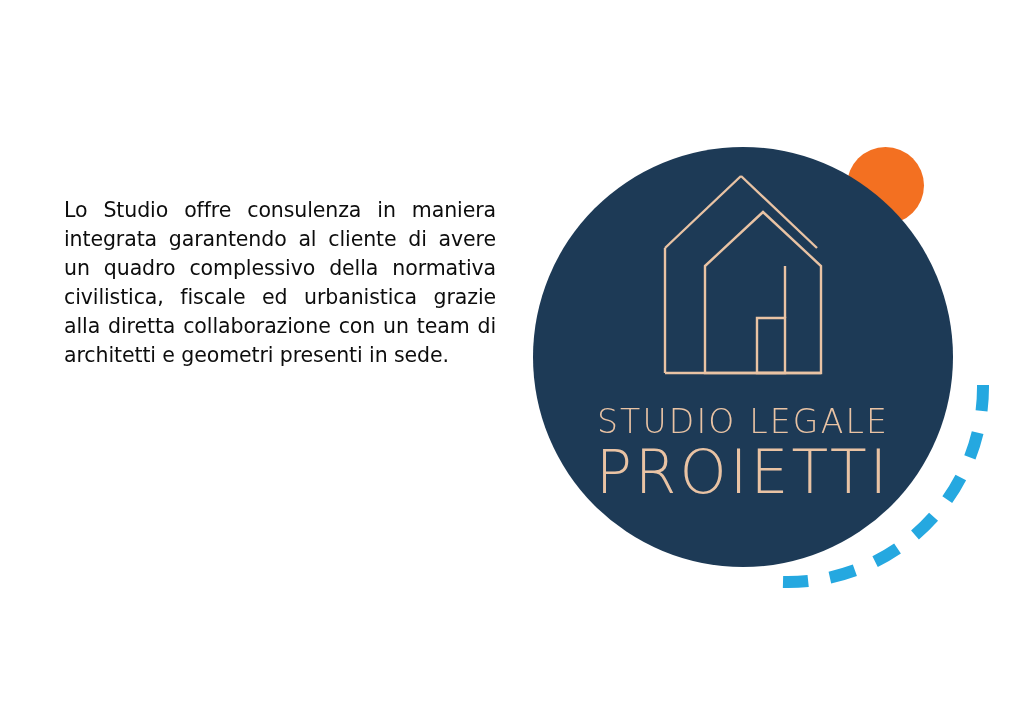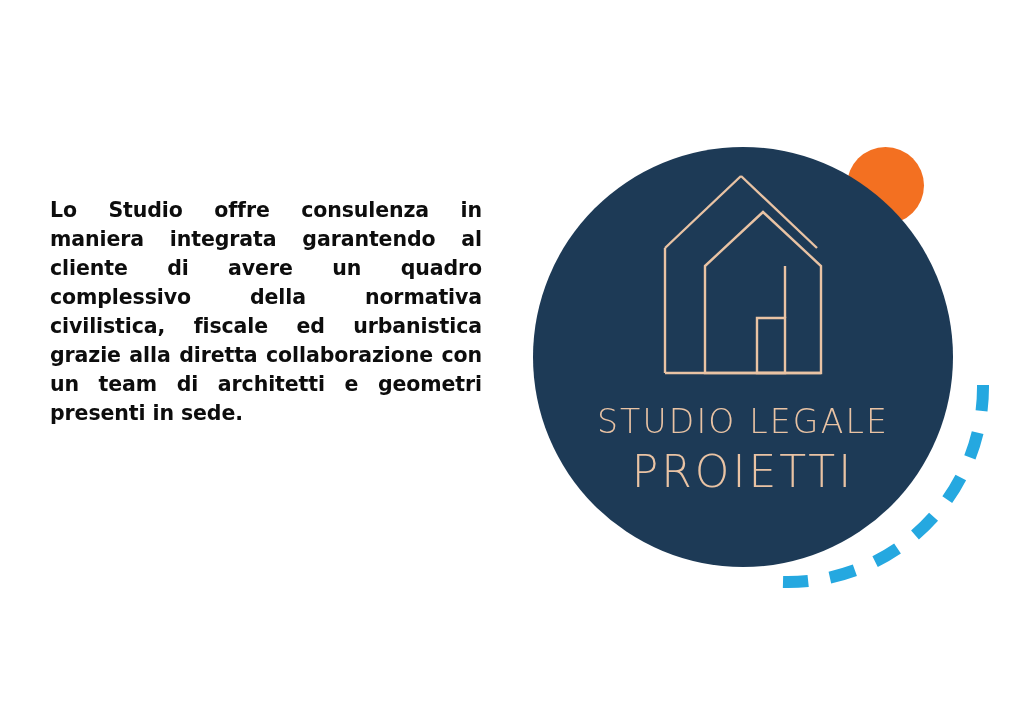--- a/index.html
+++ b/index.html
@@ -17,24 +17,23 @@
   .page {
     position: relative;
     width: 1024px;
     height: 724px;
     background: #ffffff;
   }
 
   
   .text-column {
     position: absolute;
-    left: 50px;
+    left: 64px;
     top: 196px;
     width: 432px;
-    font-weight: bold;
   }
   .paragraph {
     font-family: "DejaVu Sans", "Liberation Sans", sans-serif;
     font-size: 20.5px;
     line-height: 29px;
     color: #0d0d0d;
     margin: 0;
     letter-spacing: -0.1px;
   }
   .paragraph.justified {
@@ -89,21 +88,21 @@
     font-weight: 300;
   }
   .logo-line1 {
     font-size: 33px;
     letter-spacing: 2.2px;
     line-height: 40px;
     display: block;
     color: #e9c3a4;
   }
   .logo-line2 {
-    font-size: 44px;
+    font-size: 60px;
     letter-spacing: 3px;
     line-height: 56px;
     display: block;
     color: #e9c3a4;
     margin-top: 2px;
   }
 
   
   .dashed-arc {
     position: absolute;

